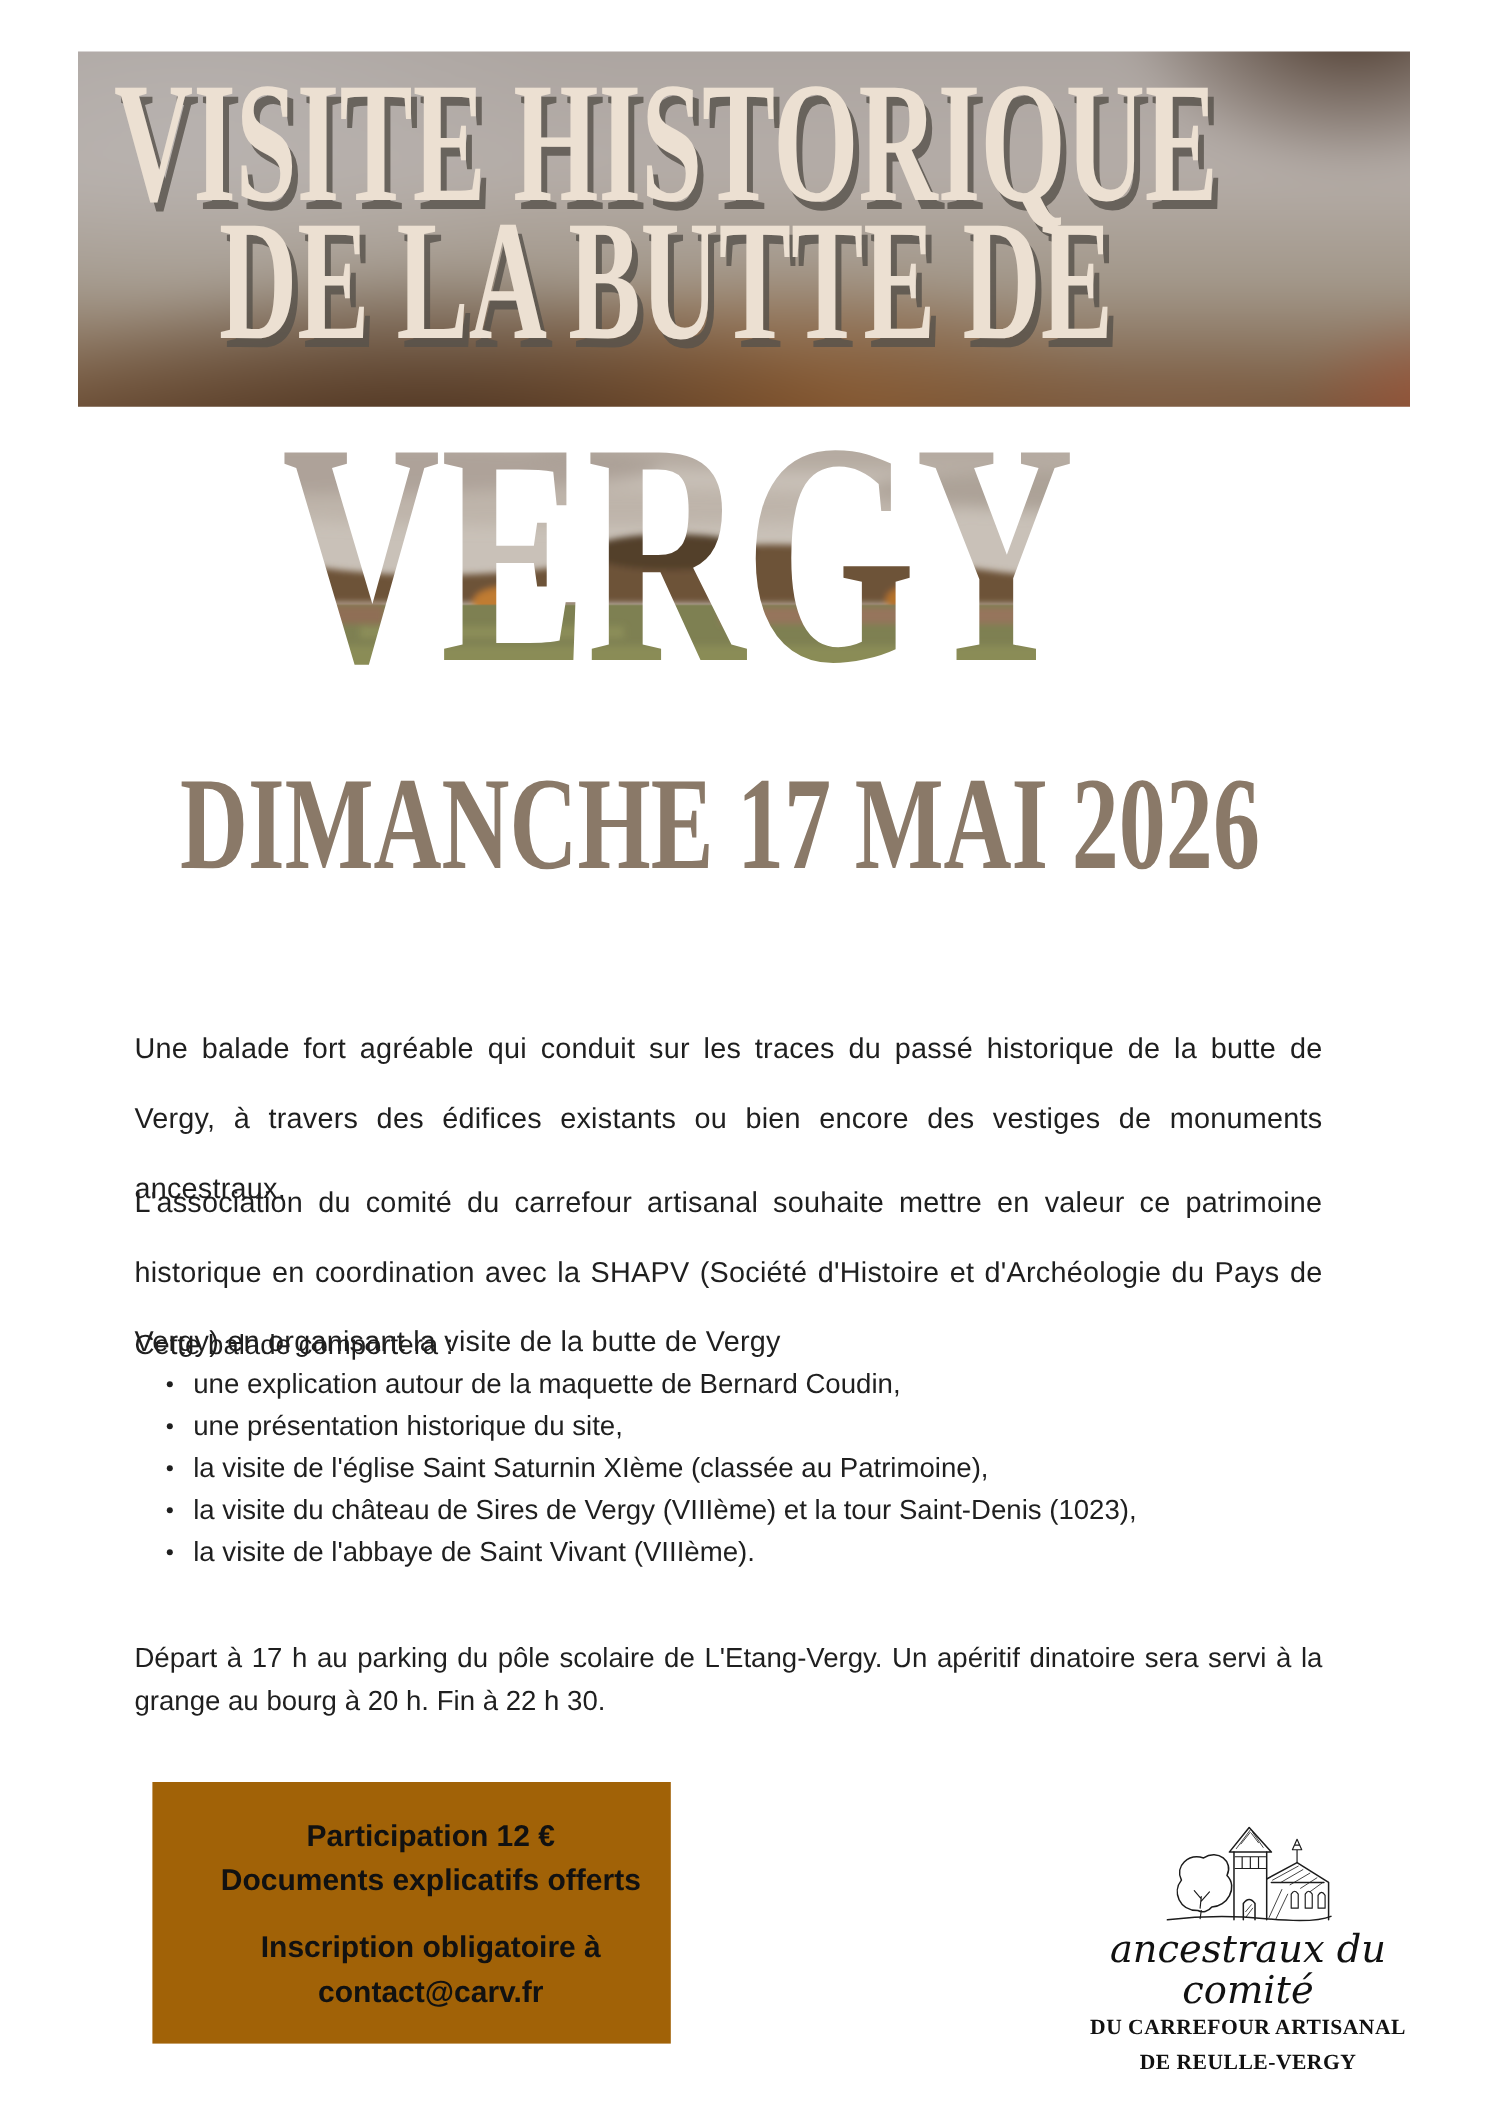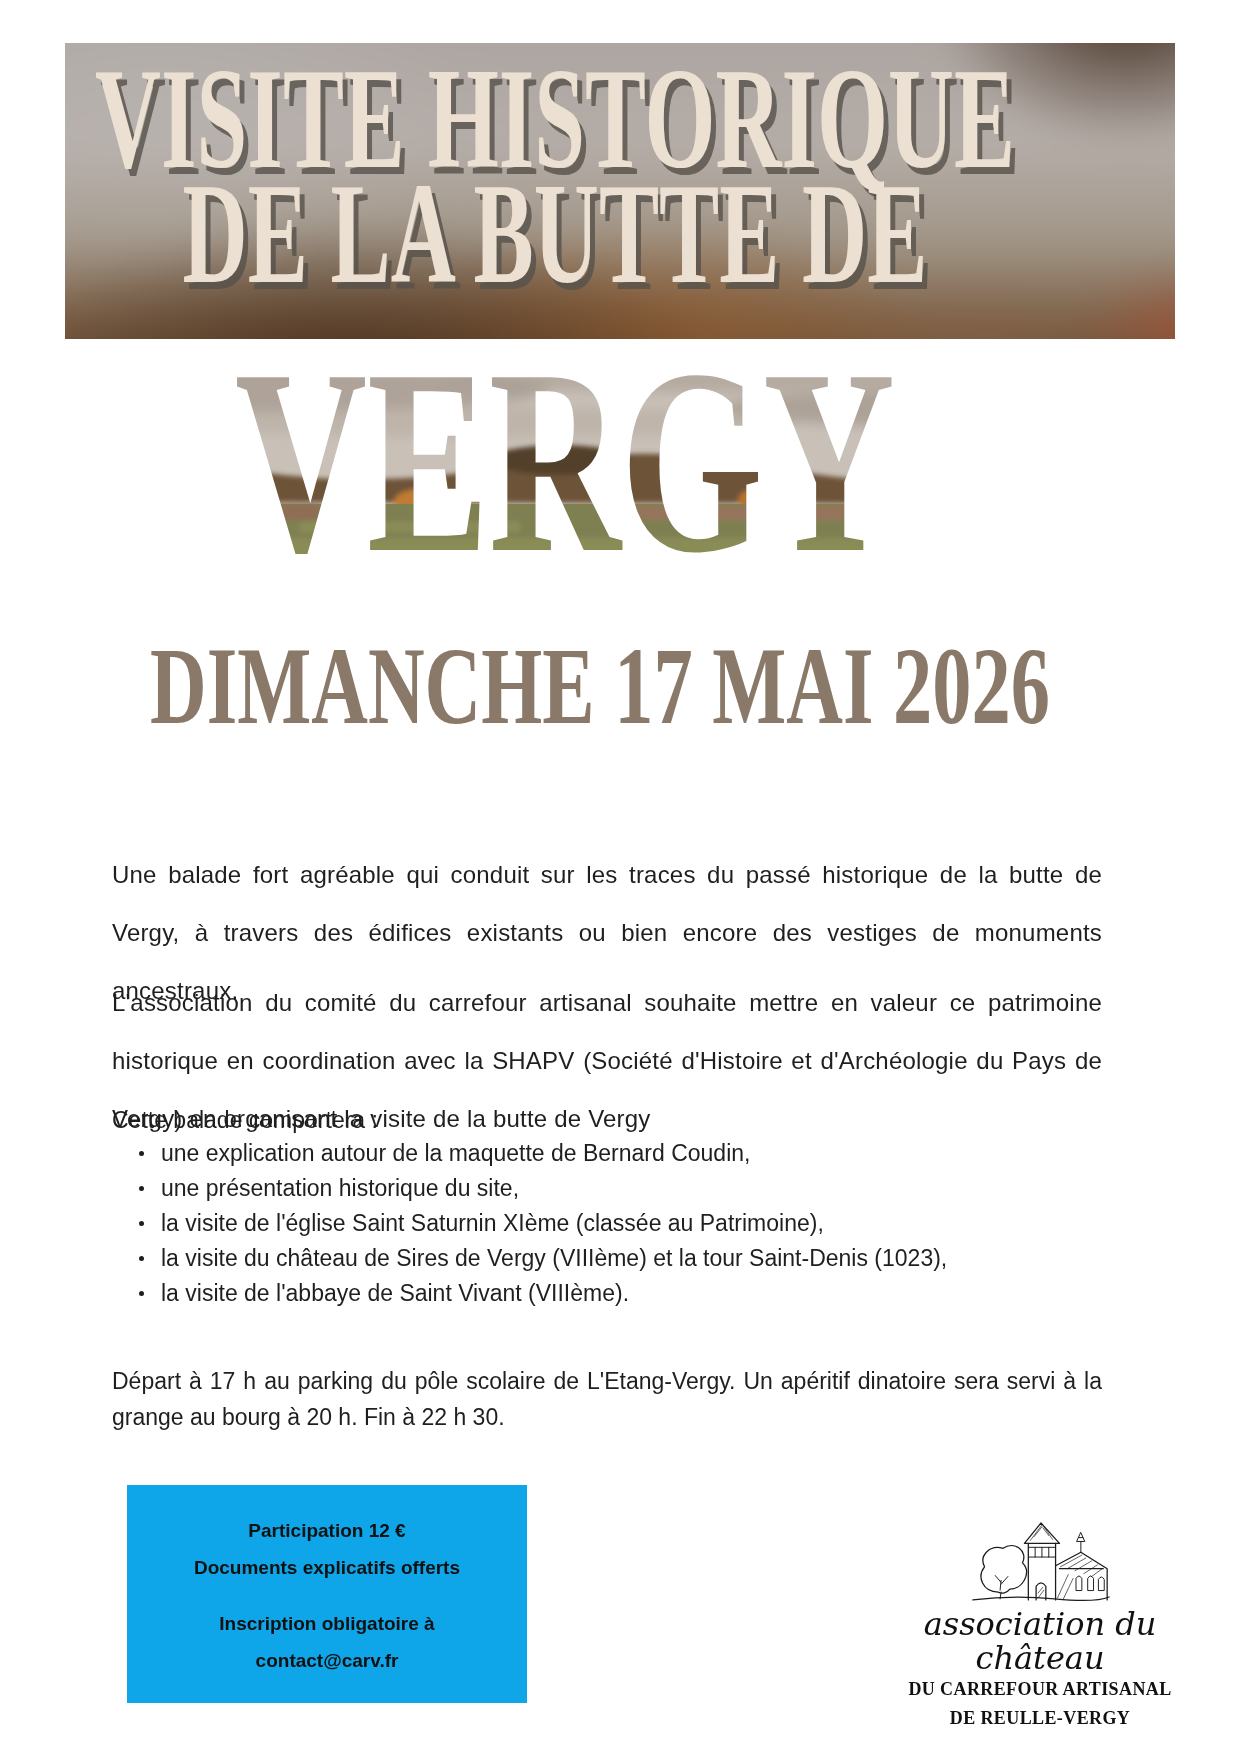--- a/index.html
+++ b/index.html
@@ -53,21 +53,21 @@
   .bullets{position:absolute;left:134px;top:1142px;margin:0;padding:0;list-style:none;font-size:23px;width:960px;}
   .bullets li{position:relative;padding-left:27px;margin-bottom:12px;line-height:23px;}
   .bullets li::before{
     content:"";position:absolute;left:5px;top:9px;width:5px;height:5px;border-radius:50%;background:#1f1f1f;
   }
   .p3{position:absolute;left:112px;top:1340px;width:990px;font-size:23px;line-height:36px;text-align:justify;}
 
   
   .info-box{
     position:absolute;left:127px;top:1485px;width:400px;height:218px;
-    background:#0ea5e9;text-align:center;font-weight:bold;font-size:19px;color:#111;
+    background:#a16207;text-align:center;font-weight:bold;font-size:25px;color:#111;padding-left:32px;
   }
   .info-box p{margin:0;line-height:37px;}
   .info-box .group1{padding-top:27px;}
   .info-box .group2{padding-top:19px;}
 
   
   .logo{position:absolute;left:880px;top:1513px;width:320px;text-align:center;color:#111;}
   .logo svg{display:block;margin:0 auto;}
   .logo-script{
     font-family:"DejaVu Serif",serif;font-style:italic;font-size:32px;line-height:34px;margin-top:2px;
@@ -177,18 +177,18 @@
 
         <path d="M117 39 L117 28 M113 28 L121 28 L117 19 Z M115 24 L119 24" stroke-width="1"></path>
 
         <path d="M112 78 L112 66 Q115 61 118 66 L118 78 Z" stroke-width="1"></path>
         <path d="M124 78 L124 66 Q127 61 130 66 L130 78 Z" stroke-width="1"></path>
         <path d="M135 78 L135 67 Q138 62 141 67 L141 78 Z" stroke-width="1"></path>
 
         <path d="M93 86 L104 62 M99 87 L109 66" stroke-width=".7"></path>
       </g>
     </svg>
-    <div class="logo-script">association du château</div>
+    <div class="logo-script">ancestraux du comité</div>
     <div class="logo-line">DU CARREFOUR ARTISANAL</div>
     <div class="logo-line">DE REULLE-VERGY</div>
   </div>
 
 </div>
 
 </body></html>

